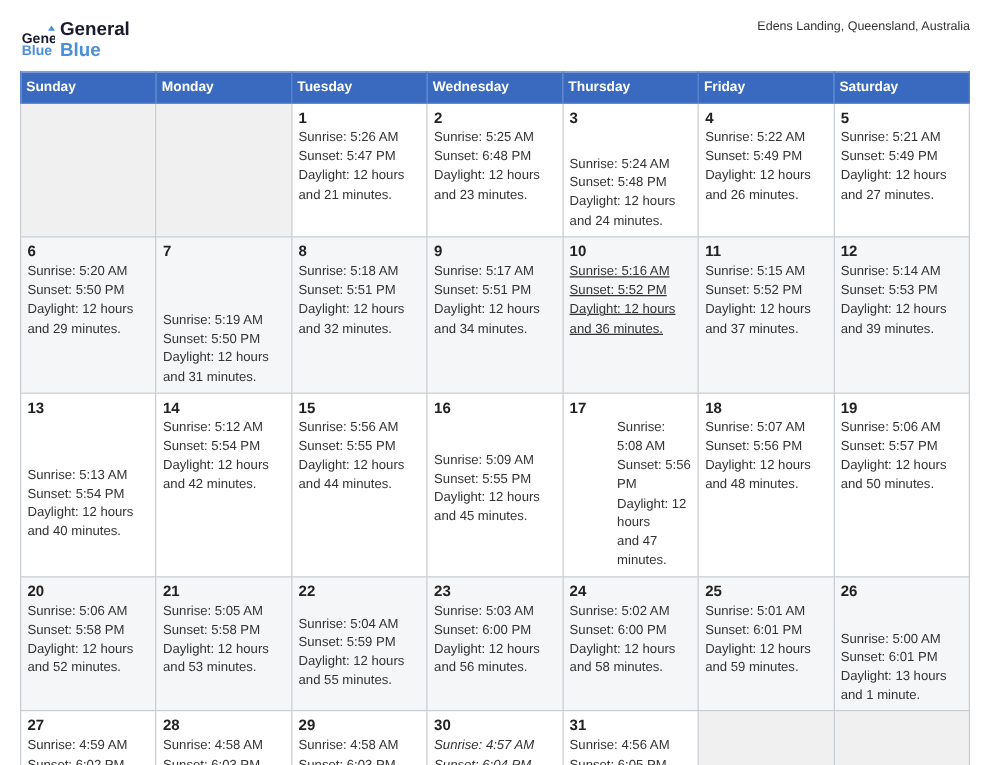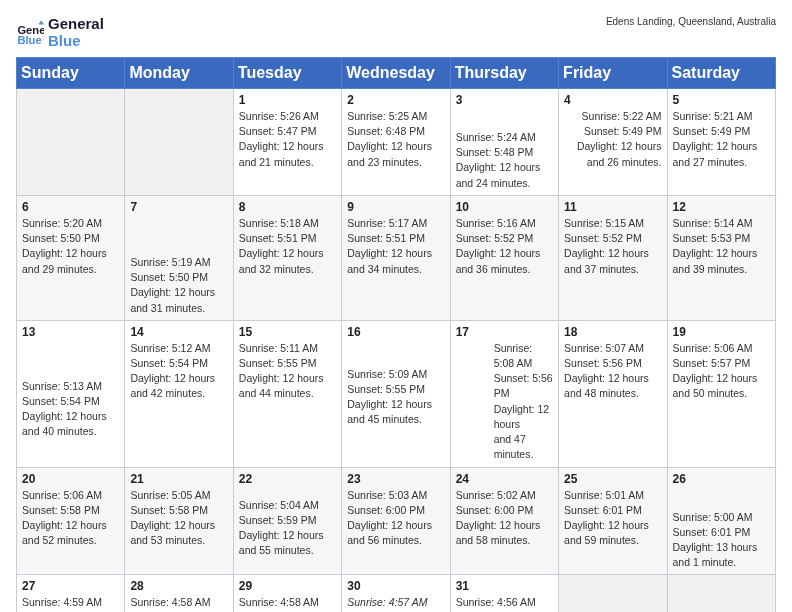--- a/index.html
+++ b/index.html
@@ -41,21 +41,21 @@
     .calendar-table {
       width: 100%;
       border-collapse: collapse;
       font-size: 11px;
     }
     .calendar-table th {
       background-color: #3a6abf;
       color: #fff;
       padding: 6px 4px;
       text-align: left;
-      font-size: 16px;
+      font-size: 11px;
       font-weight: bold;
       border: 1px solid #5580cc;
     }
     .calendar-table td {
       border: 1px solid #c8cdd4;
       vertical-align: top;
       padding: 4px 5px;
       width: calc(100% / 7);
       min-height: 80px;
       color: #222;
@@ -131,21 +131,21 @@
         </td>
         <td>
           <span class="day-num">3</span>
           <div class="day-info" style="white-space: pre-line; margin-top: 23px;">Sunrise: 5:24 AM
 Sunset: 5:48 PM
 Daylight: 12 hours
 and 24 minutes.</div>
         </td>
         <td>
           <span class="day-num">4</span>
-          <div class="day-info" style="white-space: pre-line; text-align: right;">Sunrise: 5:22 AM
+          <div class="day-info" style="white-space: pre-line;">Sunrise: 5:22 AM
 Sunset: 5:49 PM
 Daylight: 12 hours
 and 26 minutes.</div>
         </td>
         <td>
           <span class="day-num">5</span>
           <div class="day-info" style="white-space: pre-line;">Sunrise: 5:21 AM
 Sunset: 5:49 PM
 Daylight: 12 hours
 and 27 minutes.</div>
@@ -175,21 +175,21 @@
         </td>
         <td>
           <span class="day-num">9</span>
           <div class="day-info" style="white-space: pre-line;">Sunrise: 5:17 AM
 Sunset: 5:51 PM
 Daylight: 12 hours
 and 34 minutes.</div>
         </td>
         <td>
           <span class="day-num">10</span>
-          <div class="day-info" style="white-space: pre-line;">Sunrise: 5:16 AM
+          <div class="day-info" style="white-space: pre-line; text-decoration: underline;">Sunrise: 5:16 AM
 Sunset: 5:52 PM
 Daylight: 12 hours
 and 36 minutes.</div>
         </td>
         <td>
           <span class="day-num">11</span>
           <div class="day-info" style="white-space: pre-line;">Sunrise: 5:15 AM
 Sunset: 5:52 PM
 Daylight: 12 hours
 and 37 minutes.</div>
@@ -212,21 +212,21 @@
         </td>
         <td>
           <span class="day-num">14</span>
           <div class="day-info" style="white-space: pre-line;">Sunrise: 5:12 AM
 Sunset: 5:54 PM
 Daylight: 12 hours
 and 42 minutes.</div>
         </td>
         <td>
           <span class="day-num">15</span>
-          <div class="day-info" style="white-space: pre-line;">Sunrise: 5:11 AM
+          <div class="day-info" style="white-space: pre-line;">Sunrise: 5:56 AM
 Sunset: 5:55 PM
 Daylight: 12 hours
 and 44 minutes.</div>
         </td>
         <td>
           <span class="day-num">16</span>
           <div class="day-info" style="white-space: pre-line; margin-top: 28px;">Sunrise: 5:09 AM
 Sunset: 5:55 PM
 Daylight: 12 hours
 and 45 minutes.</div>

